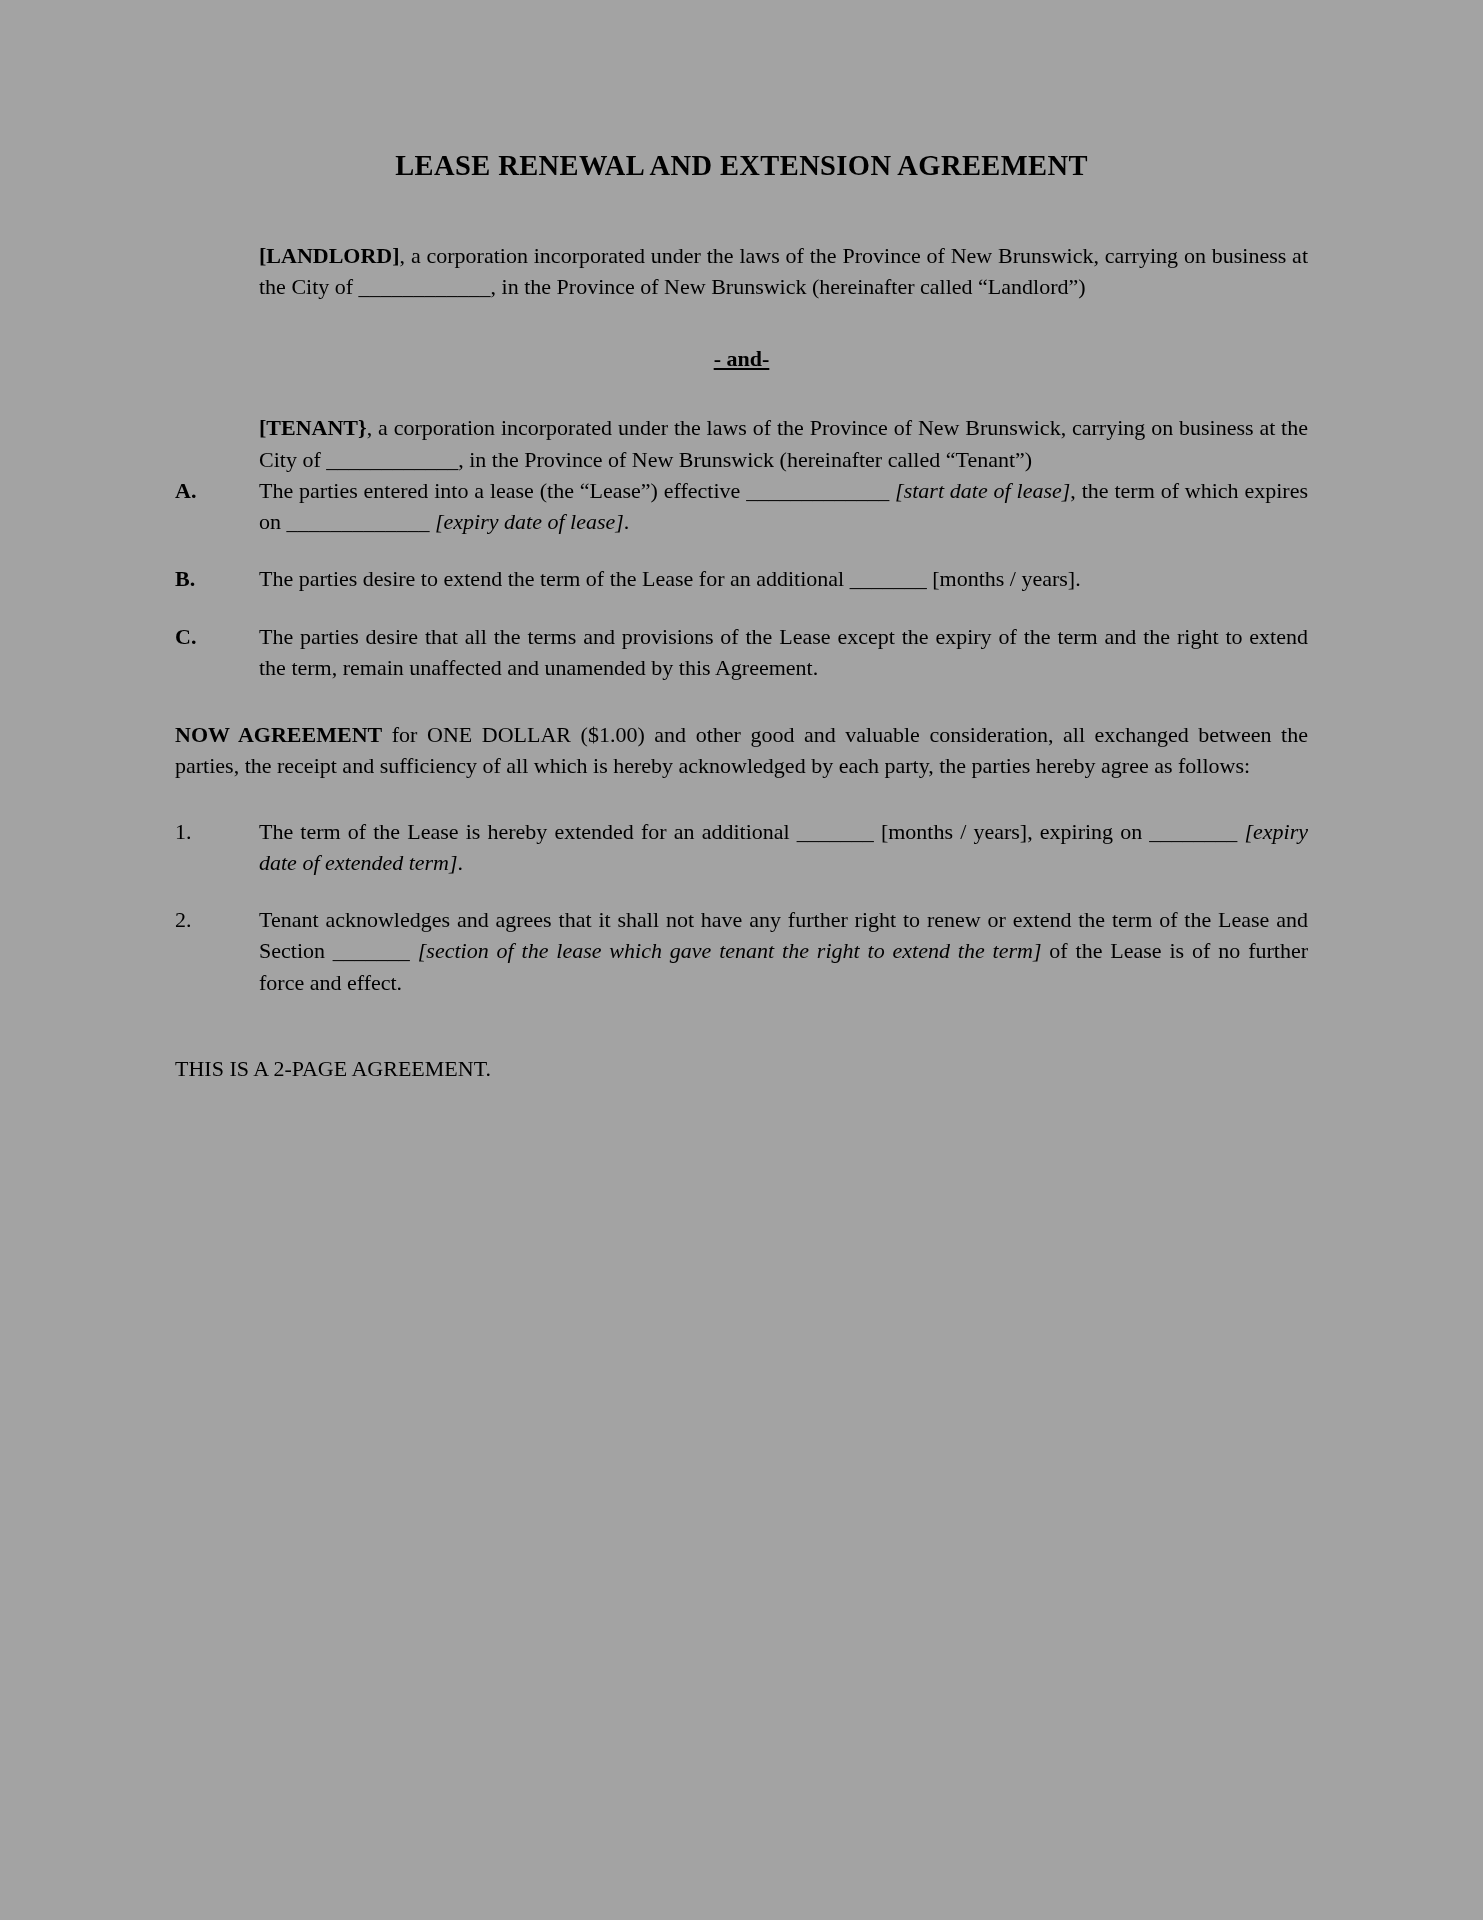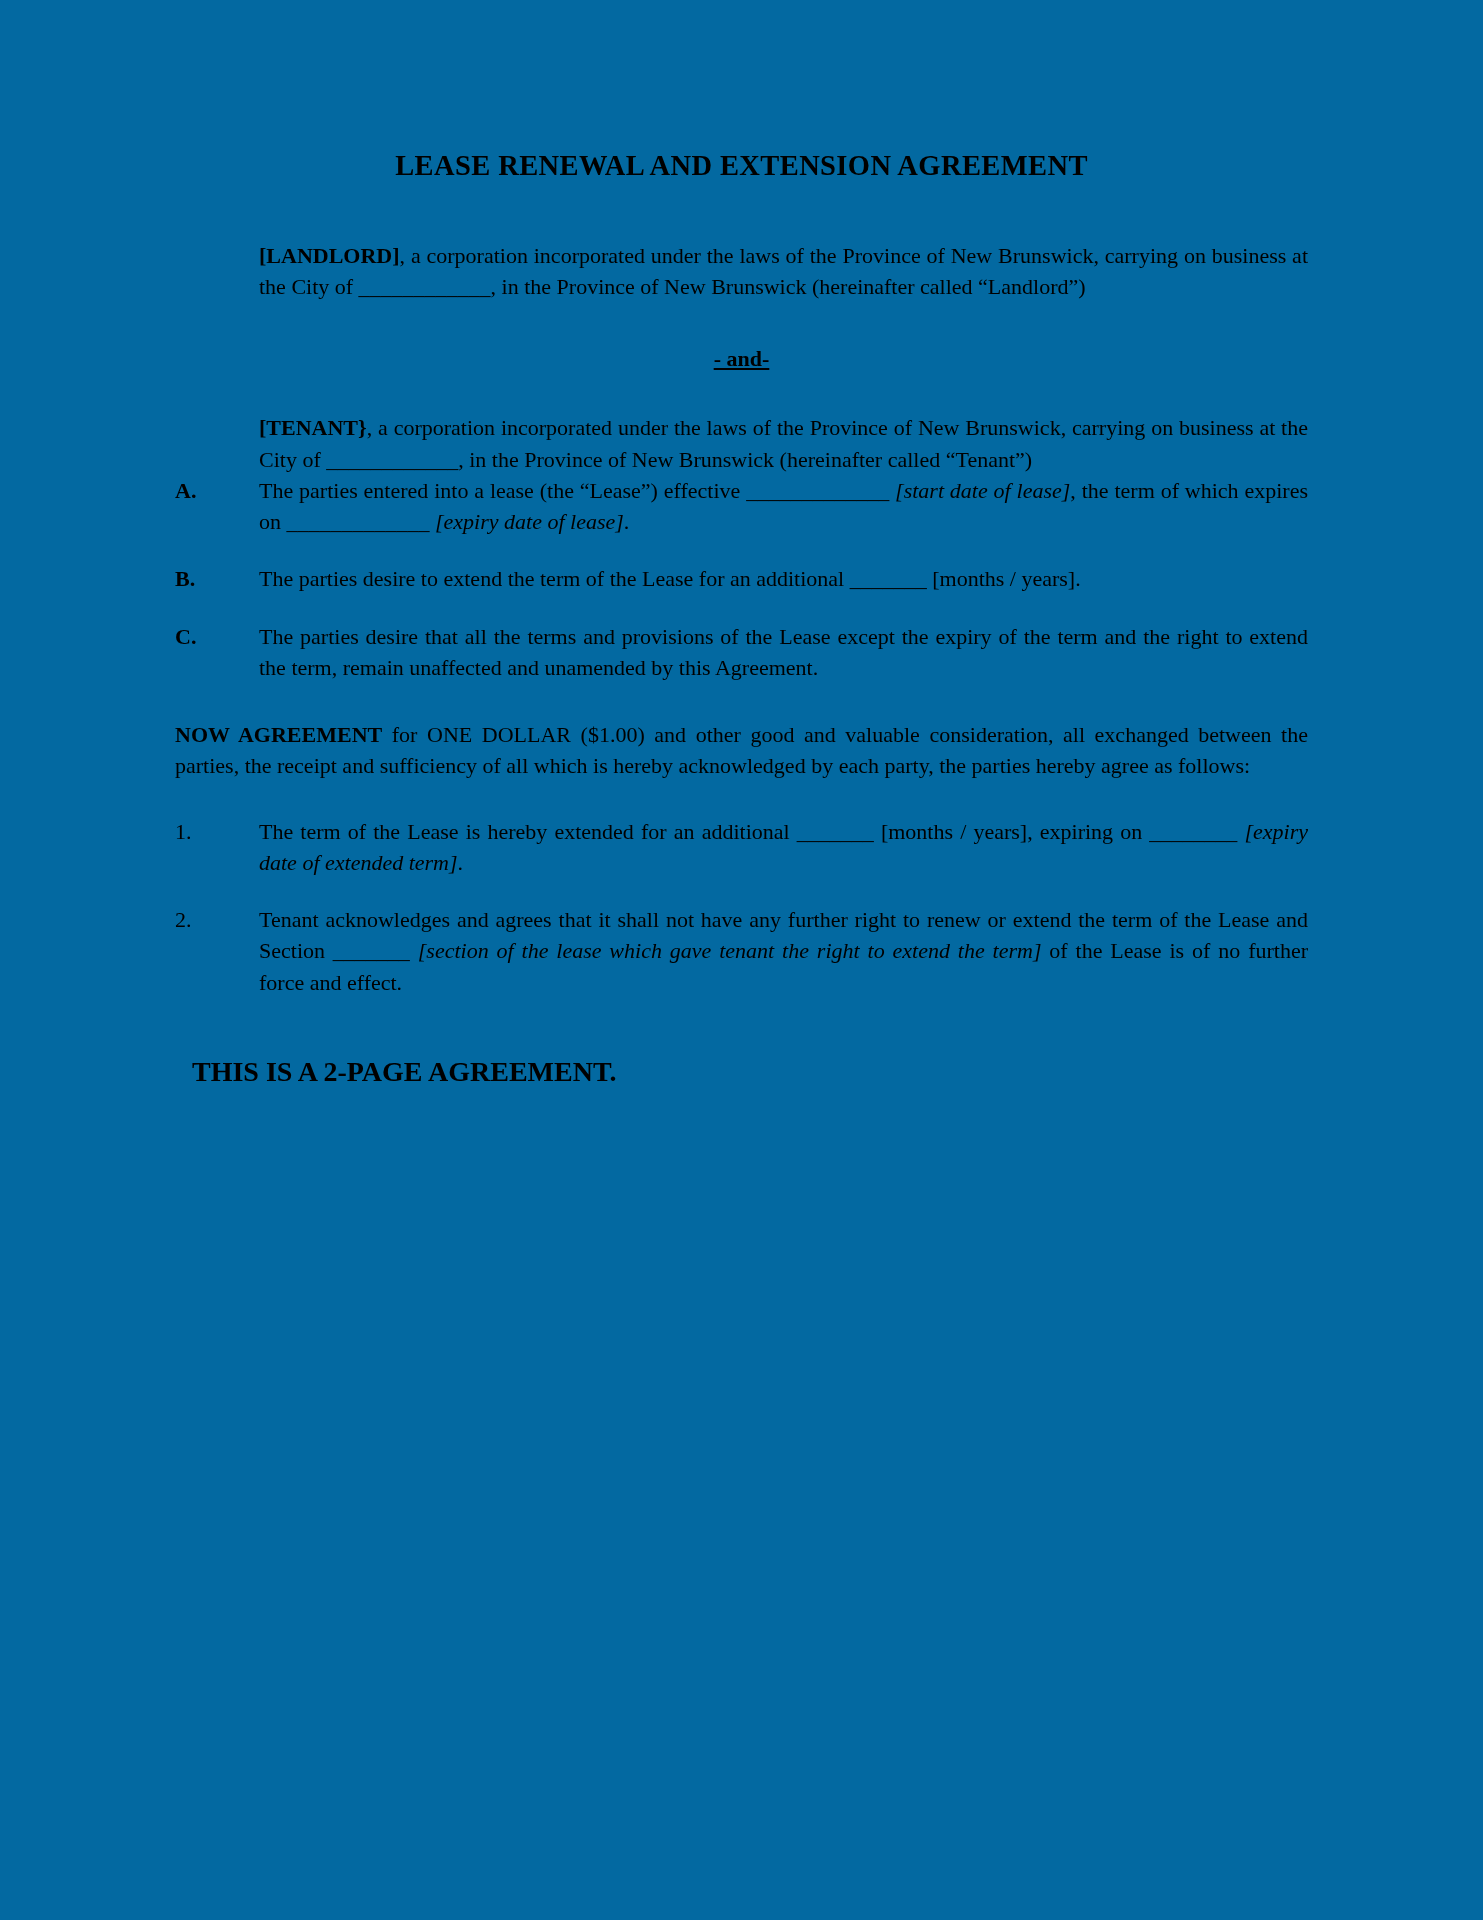--- a/index.html
+++ b/index.html
@@ -4,21 +4,21 @@
 <style>
   html, body {
     margin: 0;
     padding: 0;
     background: #ffffff;
   }
   .page {
     width: 1483px;
     height: 1920px;
     position: relative;
-    background: #0369a1;
+    background: #a3a3a3;
     box-sizing: border-box;
     padding: 150px 175px 0 175px;
     font-family: "Liberation Serif", "DejaVu Serif", serif;
     color: #000000;
   }
   .doc-title {
     text-align: center;
     font-size: 28.5px;
     font-weight: bold;
     letter-spacing: 0.4px;
@@ -77,24 +77,23 @@
     font-size: 22px;
     line-height: 1.42;
     text-align: justify;
     text-justify: inter-word;
     margin: 36px 0 34px 0;
   }
   .para .bold {
     font-weight: bold;
   }
   .closing {
-    font-size: 28px;
-    font-weight: bold;
+    font-size: 22px;
+    font-weight: normal;
     margin-top: 58px;
-    margin-left: 17px;
   }
 </style>
 </head>
 <body>
 
 <div class="page">
 
   <h1 class="doc-title">LEASE RENEWAL AND EXTENSION AGREEMENT</h1>
 
 

